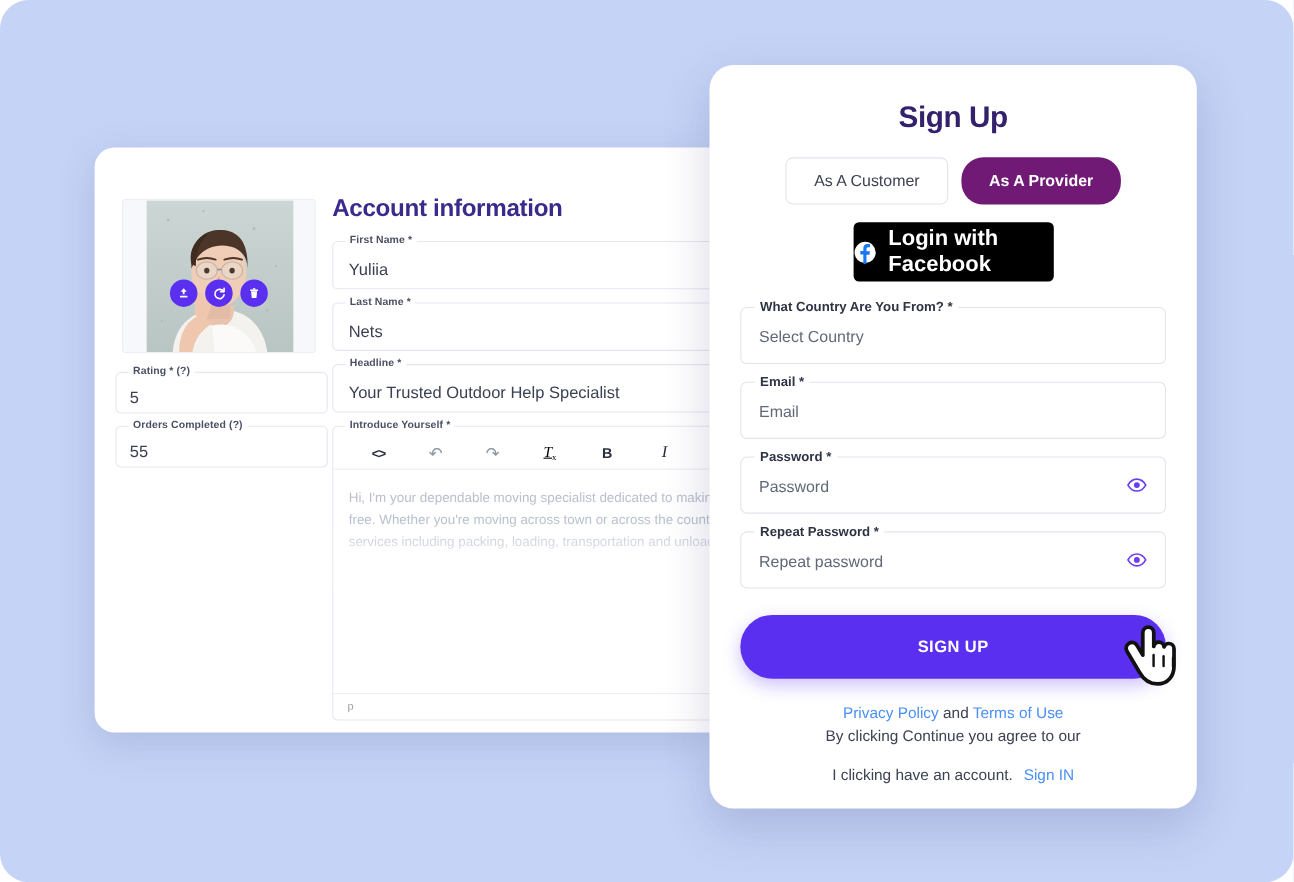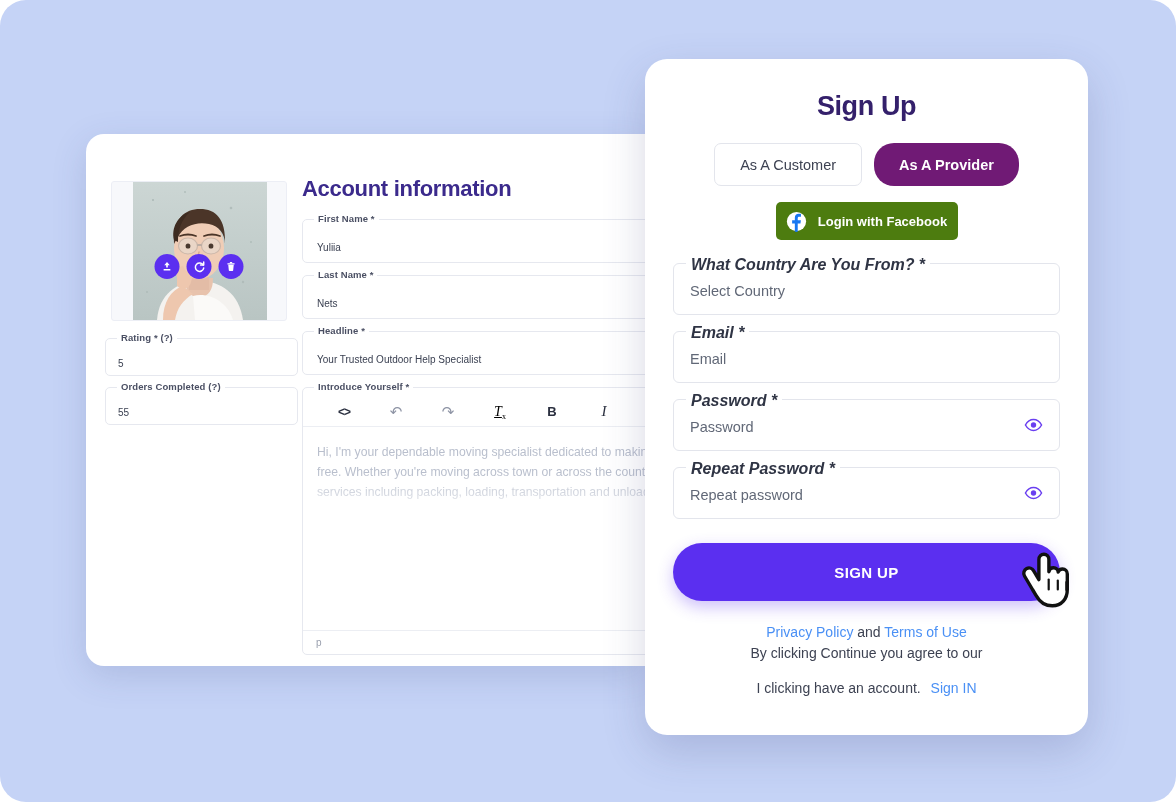--- a/index.html
+++ b/index.html
@@ -101,21 +101,21 @@
     left: 11px;
     padding: 0 4px;
     background: #ffffff;
     font-size: 9.5px;
     font-weight: 700;
     color: #4a4f63;
     letter-spacing: .1px;
     white-space: nowrap;
   }
   .fs-val {
-    font-size: 10px;
+    font-size: 15px;
     color: #3b4152;
   }
 
   #fs-rating {
     margin-top: 17px;
     height: 38px;
     padding: 14px 0 0 12px;
   }
   #fs-orders {
     margin-top: 11px;
@@ -251,26 +251,26 @@
     font-weight: 600;
     border-radius: 20px;
   }
 
   #fb-btn {
     display: flex;
     align-items: center;
     justify-content: center;
     gap: 11px;
     width: 182px;
-    height: 38px;
+    height: 54px;
     margin: 16px auto 0;
-    background: #4d7c0f;
+    background: #000000;
     border-radius: 5px;
     color: #ffffff;
-    font-size: 13px;
+    font-size: 20px;
     font-weight: 700;
     cursor: pointer;
   }
   #fb-btn svg { display: block; }
 
   #su-form {
     margin: 23px 28px 0;
   }
   .su-field {
     position: relative;
@@ -279,25 +279,24 @@
     padding: 18px 0 0 16px;
     border: 1px solid #e3e5ec;
     border-radius: 6px;
   }
   .su-field .fs-legend {
     position: absolute;
     top: -8px;
     left: 12px;
     padding: 0 5px;
     background: #ffffff;
-    font-size: 16px;
+    font-size: 12px;
     font-weight: 700;
     color: #2f3444;
     white-space: nowrap;
-    font-style: italic;
   }
   .su-val {
     font-size: 14.5px;
     color: #616877;
   }
   .eye {
     position: absolute;
     right: 16px;
     top: 50%;
     transform: translateY(-50%);

